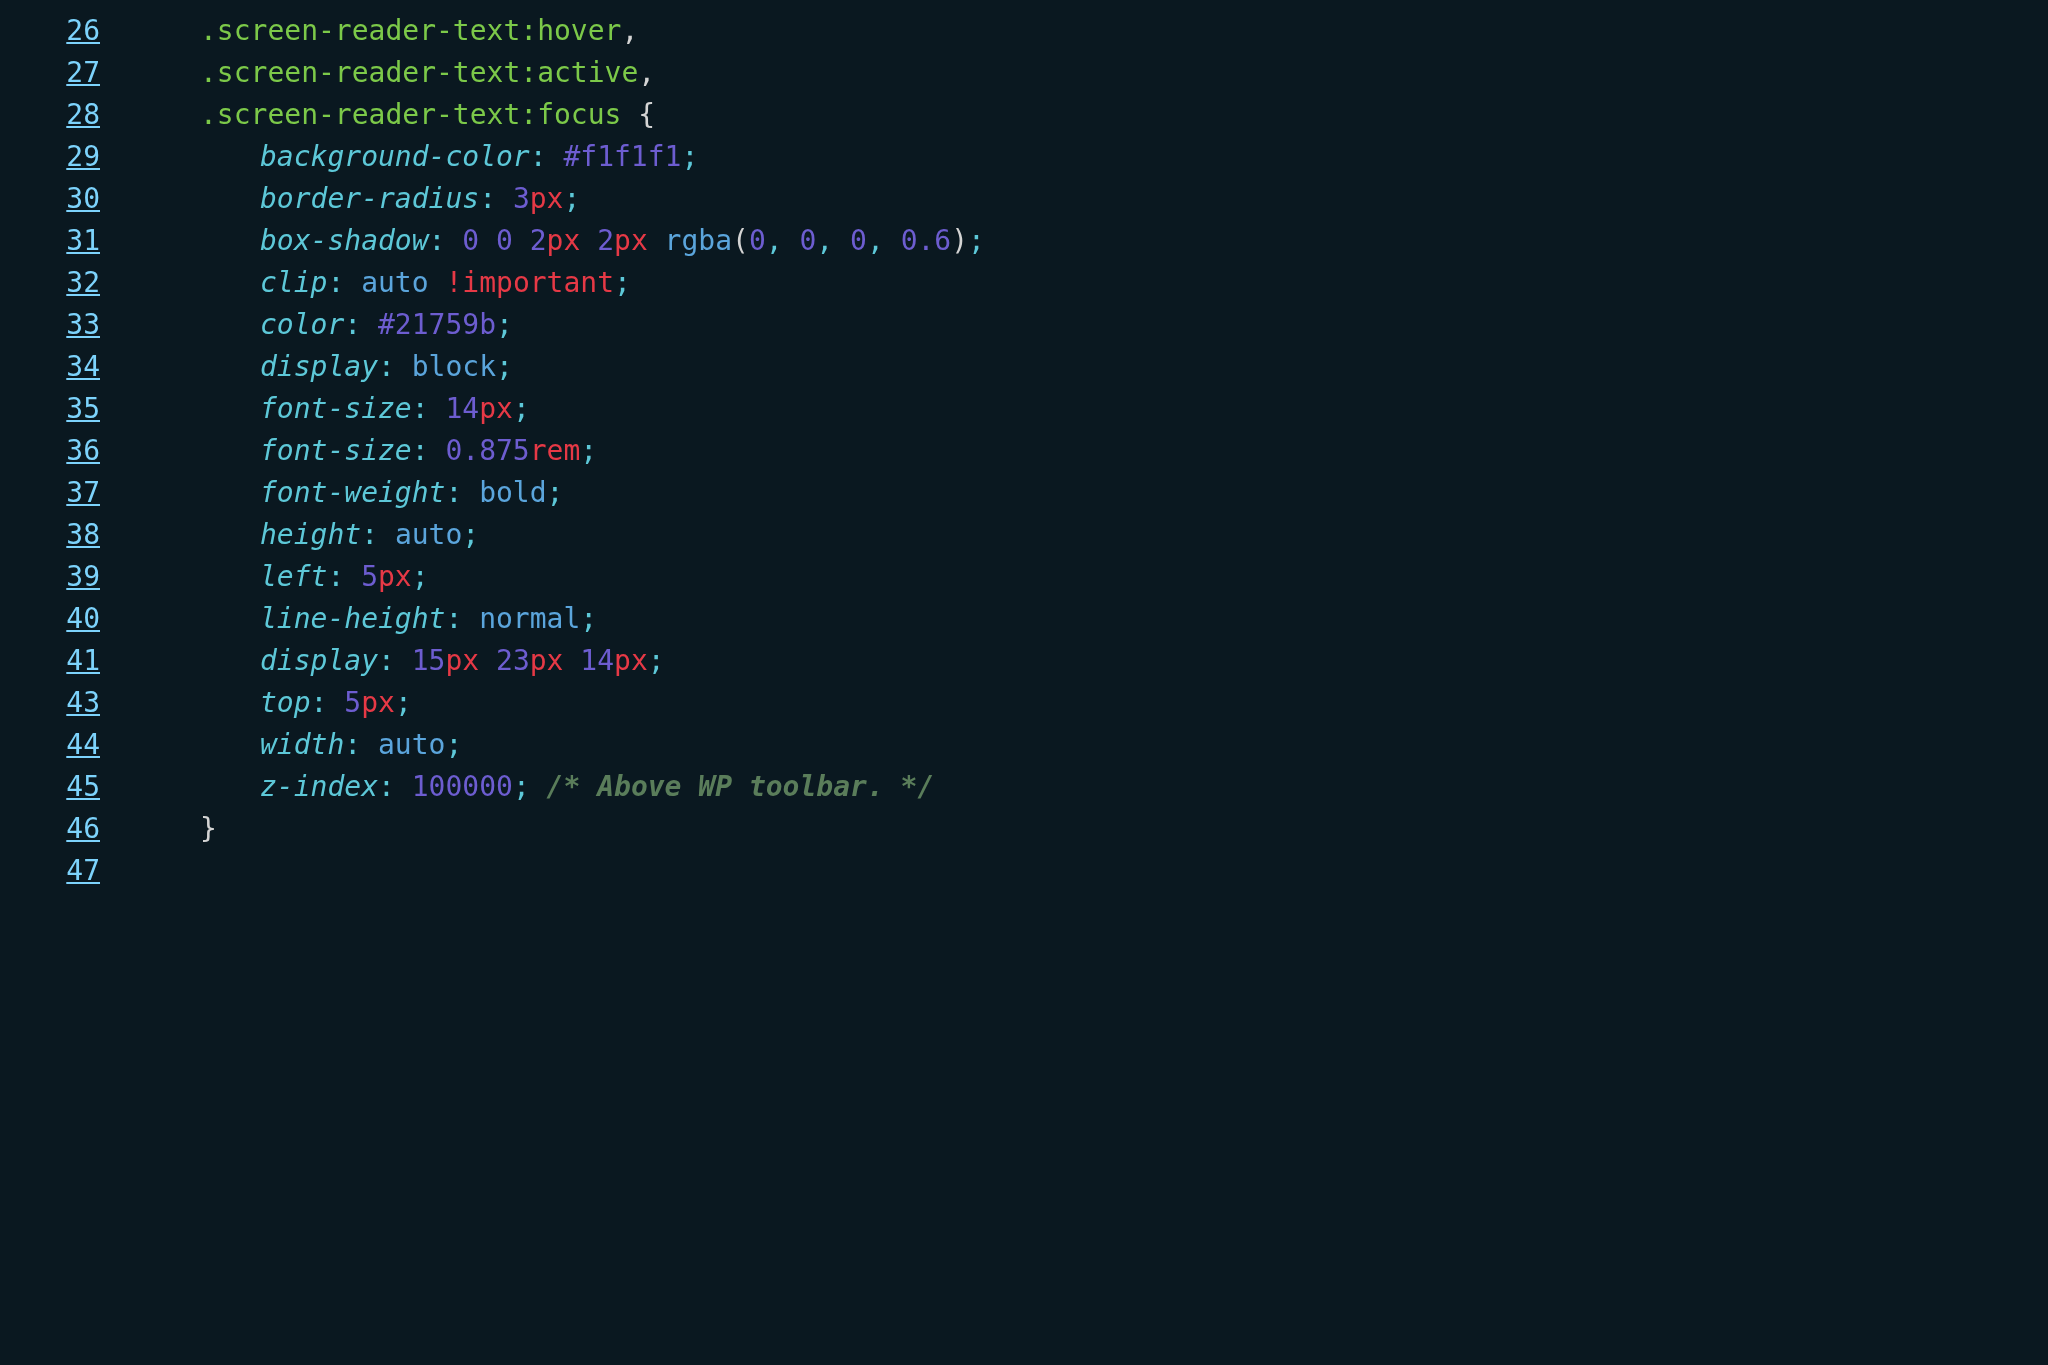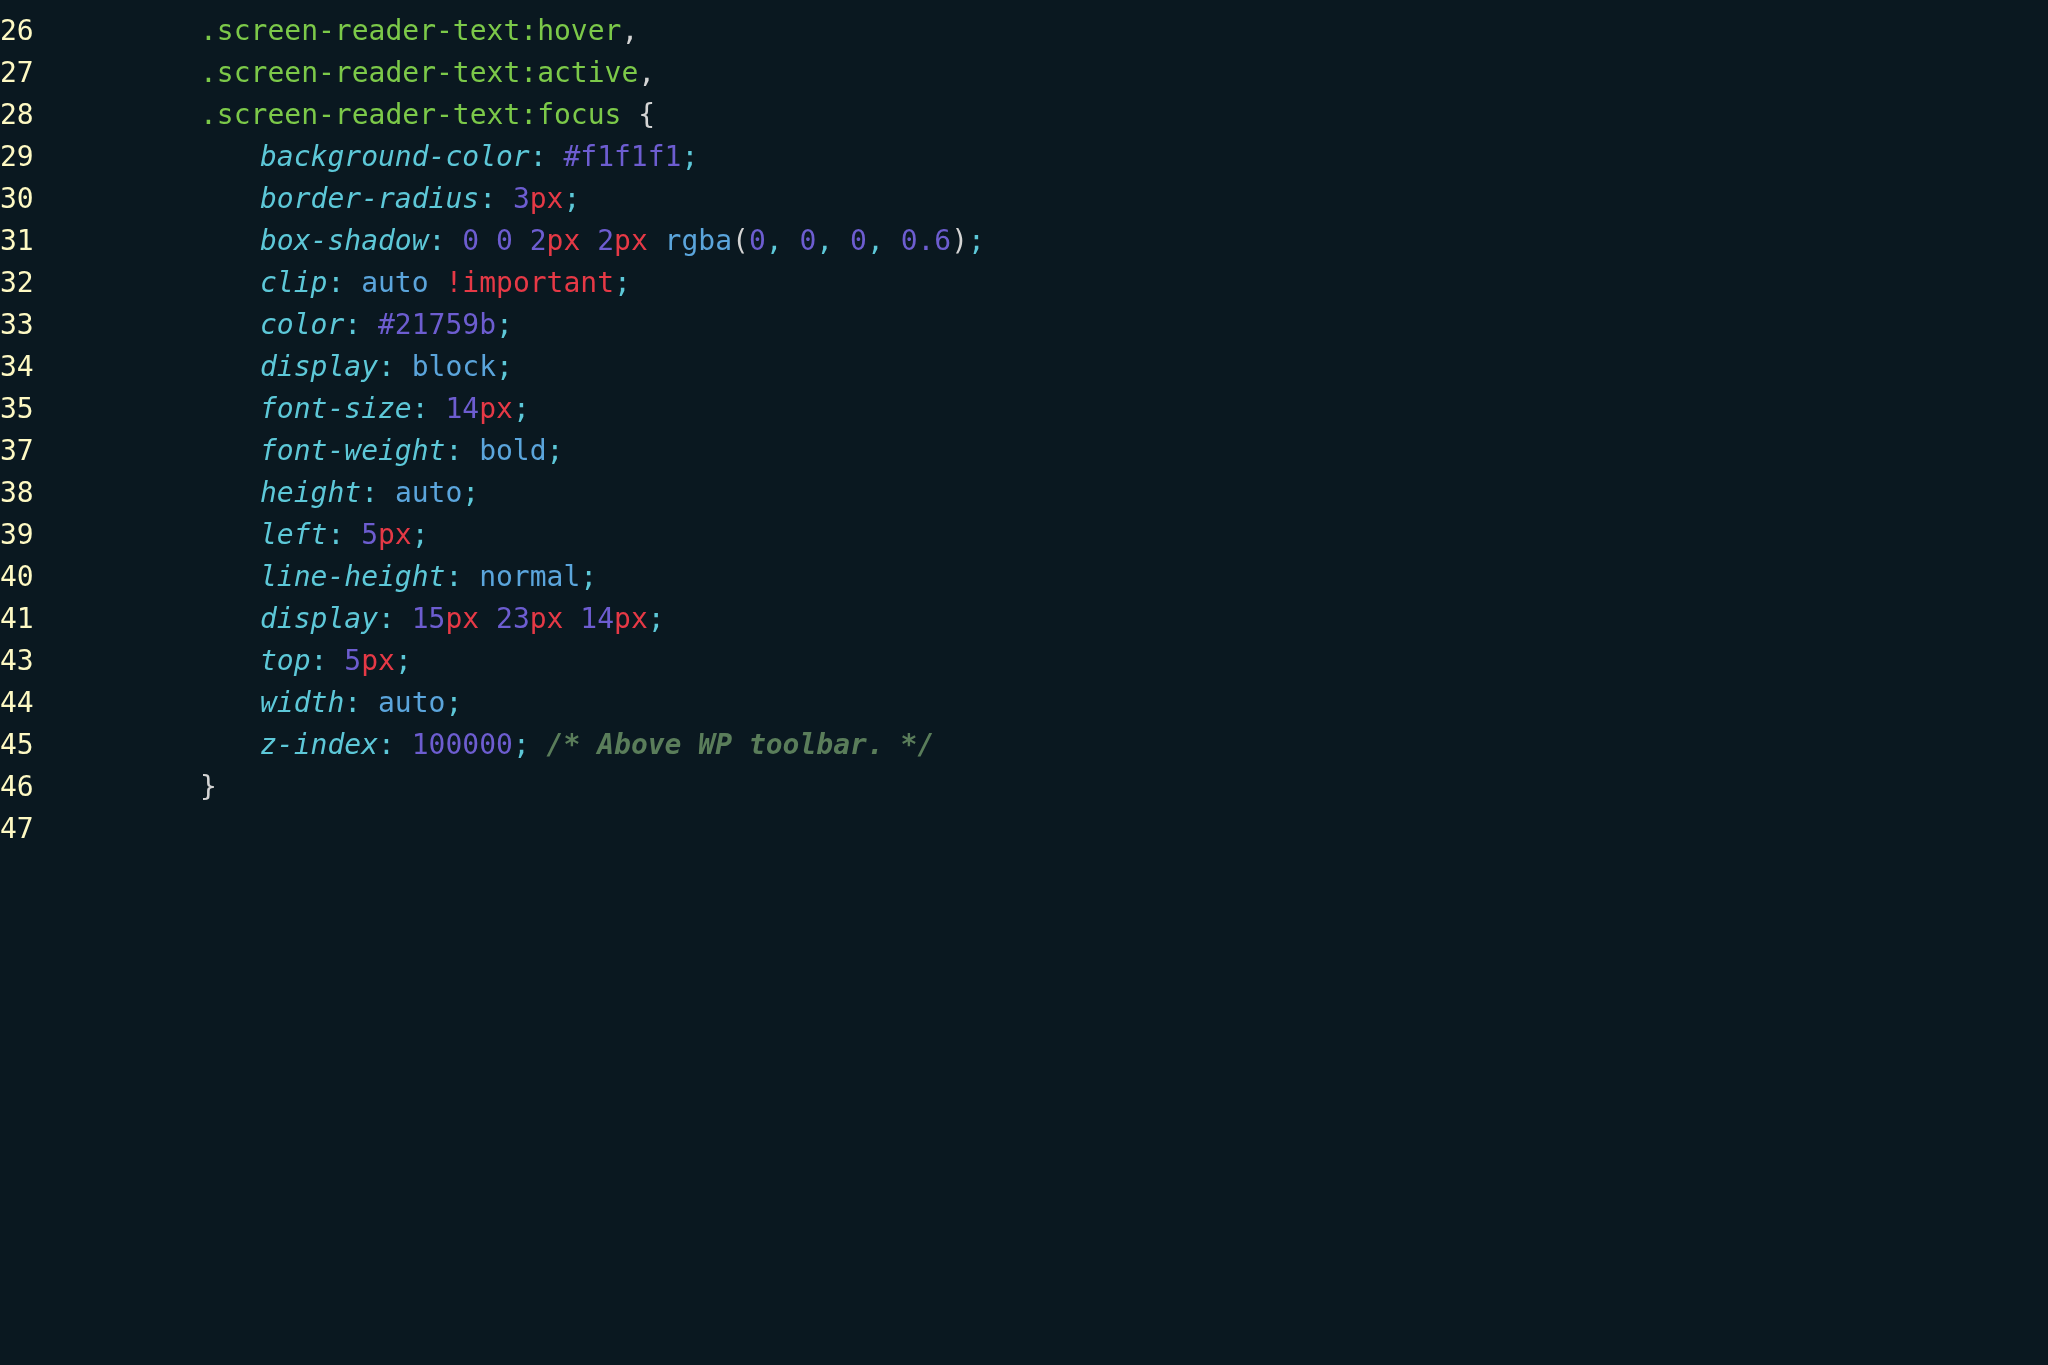--- a/index.html
+++ b/index.html
@@ -22,24 +22,26 @@
       display: flex;
       flex-direction: column;
     }
     .line {
       display: flex;
       align-items: baseline;
       white-space: pre;
     }
     .gutter {
       width: 140px;
-      color: #fef9c3;
+      text-align: right;
+      color: #7dd3fc;
       padding-right: 40px;
       user-select: none;
       font-size: 28px;
+      text-decoration: underline;
     }
     .code {
       flex: 1;
     }
     .selector {
       color: #7cc949;
     }
     .pseudo {
       color: #7cc949;
     }
@@ -140,20 +142,24 @@
   <div class="line">
     <span class="gutter">34</span>
     <span class="code indent-2"><span class="property">display</span><span class="colon">:</span><span> </span><span class="value-text">block</span><span class="semicolon">;</span></span>
   </div>
 
   <div class="line">
     <span class="gutter">35</span>
     <span class="code indent-2"><span class="property">font-size</span><span class="colon">:</span><span> </span><span class="number">14</span><span class="unit">px</span><span class="semicolon">;</span></span>
   </div>
 
+  <div class="line">
+    <span class="gutter">36</span>
+    <span class="code indent-2"><span class="property">font-size</span><span class="colon">:</span><span> </span><span class="number">0.875</span><span class="unit">rem</span><span class="semicolon">;</span></span>
+  </div>
 
   <div class="line">
     <span class="gutter">37</span>
     <span class="code indent-2"><span class="property">font-weight</span><span class="colon">:</span><span> </span><span class="value-text">bold</span><span class="semicolon">;</span></span>
   </div>
 
   <div class="line">
     <span class="gutter">38</span>
     <span class="code indent-2"><span class="property">height</span><span class="colon">:</span><span> </span><span class="value-text">auto</span><span class="semicolon">;</span></span>
   </div>

